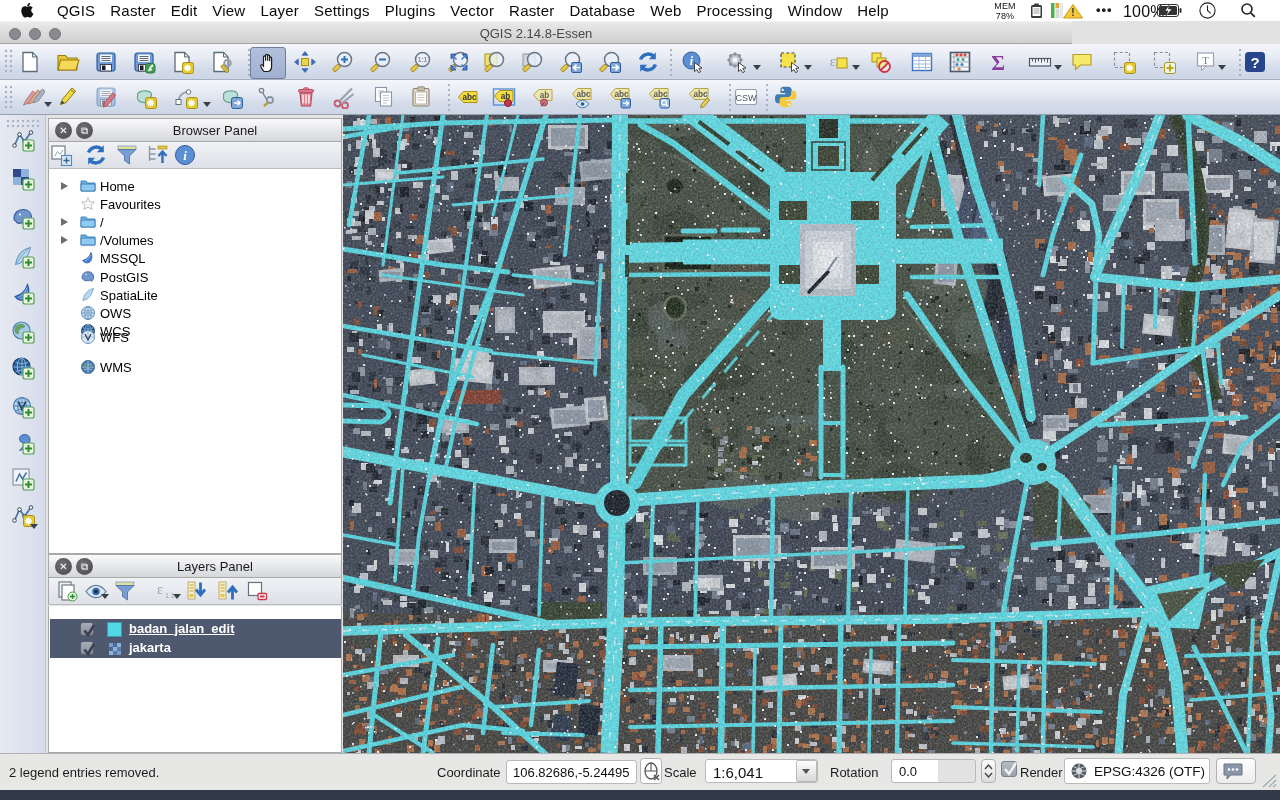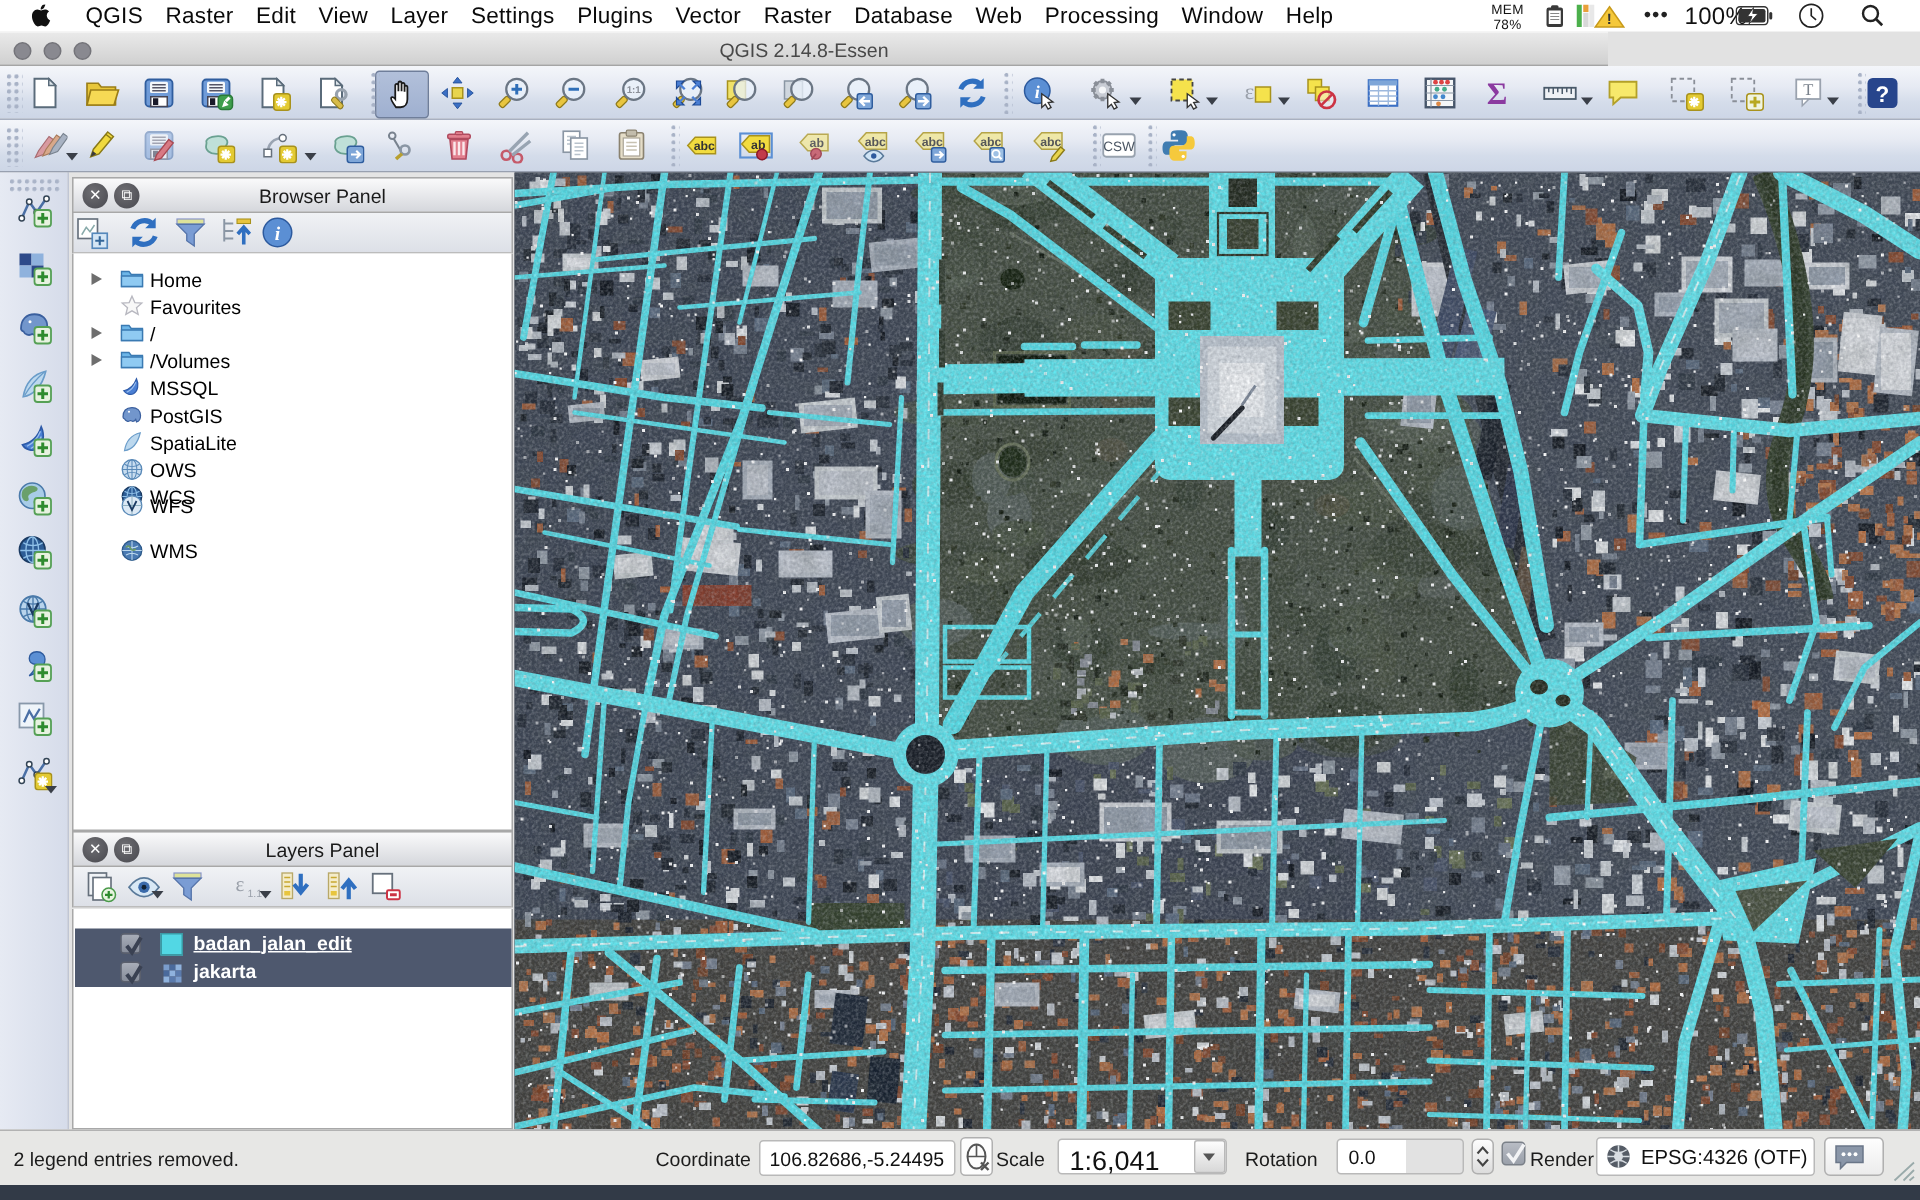--- a/index.html
+++ b/index.html
@@ -1344,21 +1344,21 @@
  <span class="lab" style="left:830px">Rotation</span>
  <span class="lab" style="left:1020px">Render</span>
 </div>
 
 <svg style="position:absolute;left:640px;top:758px" width="22" height="26" viewBox="0 0 22 26">
     <rect x="0.5" y="0.5" width="21" height="25" rx="3" fill="#fdfdfd" stroke="#b0b0b0"></rect>
     <ellipse cx="11" cy="13" rx="6" ry="8" fill="none" stroke="#555" stroke-width="1.3"></ellipse>
     <path d="M11 5v8M5 13h12" stroke="#555" stroke-width="1.1"></path>
     <path d="M14 17l5 5m-5 0l5-5" stroke="#555" stroke-width="1.6"></path>
   </svg>
-<div style="position:absolute;left:705px;top:759px;width:113px;height:24px;background:#fff;border:1px solid #b9b9b9;border-radius:3px;font-size:18px;color:#111;padding:4px 7px">1:6,041</div>
+<div style="position:absolute;left:705px;top:759px;width:113px;height:24px;background:#fff;border:1px solid #b9b9b9;border-radius:3px;font-size:15px;color:#111;padding:4px 7px">1:6,041</div>
 <div style="position:absolute;left:796px;top:760px;width:21px;height:22px;background:linear-gradient(#fdfdfd,#d8d8d8);border:1px solid #b9b9b9;border-radius:2px"></div>
 <div style="position:absolute;left:802px;top:769px;width:0;height:0;border-top:5px solid #555;border-left:4.5px solid transparent;border-right:4.5px solid transparent"></div>
 <div style="position:absolute;left:891px;top:759px;width:85px;height:24px;background:linear-gradient(90deg,#fff 55%,#e2e2e2 55%);border:1px solid #b9b9b9;border-radius:3px;font-size:13px;color:#111;padding:4px 7px">0.0</div>
 <div style="position:absolute;left:981px;top:759px;width:15px;height:24px;background:linear-gradient(#fdfdfd,#dcdcdc);border:1px solid #b0b0b0;border-radius:4px"></div>
 <svg style="position:absolute;left:982px;top:762px" width="13" height="18" viewBox="0 0 13 18">
     <path d="M3 7l3.5-4L10 7" fill="none" stroke="#444" stroke-width="1.4"></path>
     <path d="M3 11l3.5 4L10 11" fill="none" stroke="#444" stroke-width="1.4"></path>
   </svg>
 <div style="position:absolute;left:1001px;top:761px;width:16px;height:16px;background:linear-gradient(#b8bcc4,#9aa0aa);border:1px solid #7a8088;border-radius:3px"></div>
 <svg style="position:absolute;left:1002px;top:760px" width="16" height="18" viewBox="0 0 16 18">

